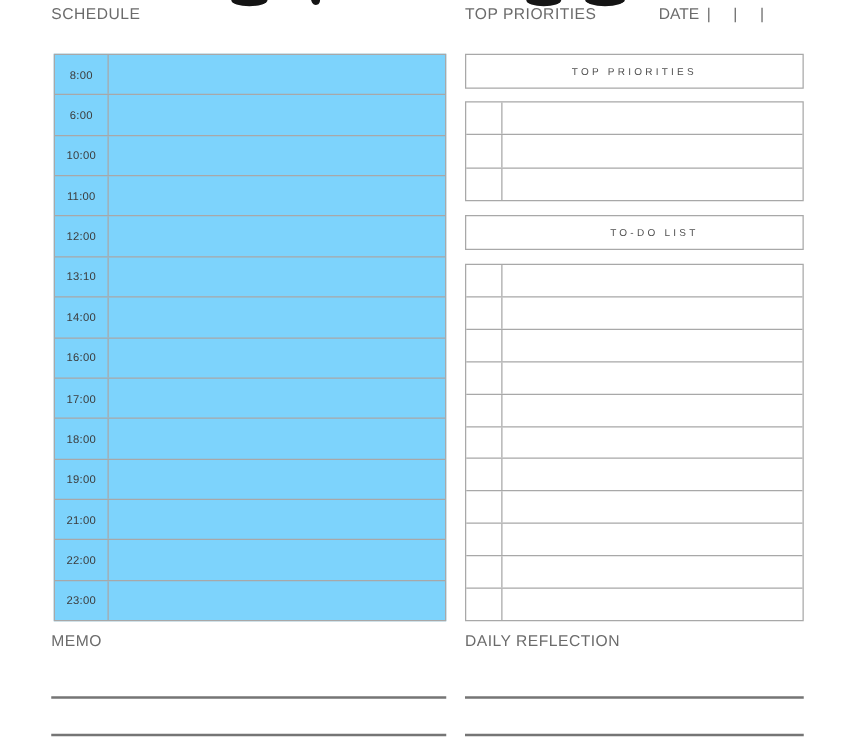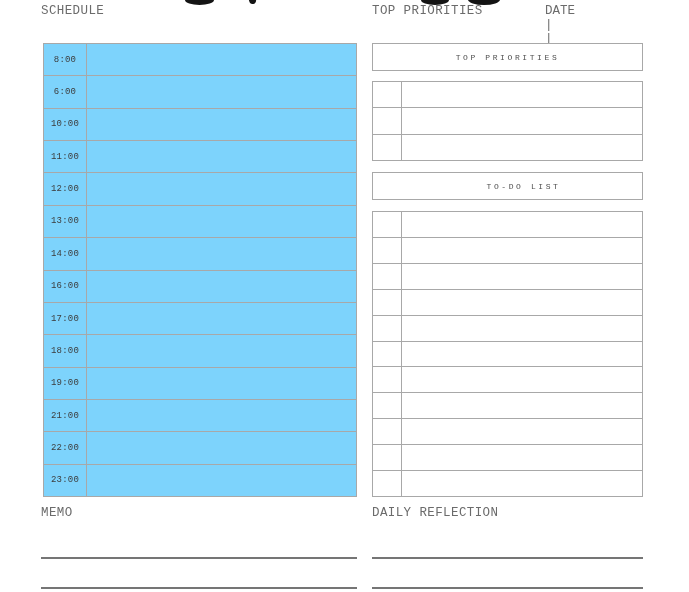--- a/index.html
+++ b/index.html
@@ -1,35 +1,35 @@
 <!DOCTYPE html>
 <html style="--c-bg: #ffffff; --c-border: #a8a8a8; --c-line: #757575; --c-label: #6b6b6b; --c-boxtitle: #4f4f4f; --c-time: #3c3c3c; --c-fragment: #141414;"><head>
 <meta charset="utf-8">
 <style>
   html,body{margin:0;padding:0;}
   #page{
     position:relative;width:670px;height:592px;overflow:hidden;
     background:var(--c-bg,#fff);
-    font-family:Liberation Mono, monospace;
+    font-family:Liberation Sans, sans-serif;
   }
   
   .frag{position:absolute;background:var(--c-fragment,#141414);}
   .frag-ellipse{border-radius:50%;}
   #frag-1{left:185px;top:-5px;width:29px;height:10px;}
   #frag-2{left:249px;top:-4px;width:7px;height:8px;border-radius:0 0 100% 100%;transform:rotate(-14deg);}
   #frag-3{left:421px;top:-5px;width:28px;height:10px;}
   #frag-4{left:468px;top:-6px;width:32px;height:11px;}
 
   .section-label{
     position:absolute;top:4px;font-size:12.5px;letter-spacing:.4px;
     color:var(--c-label,#6b6b6b);white-space:nowrap;
   }
   #lbl-schedule{left:41px;}
   #lbl-top-priorities{left:372px;}
-  #date-group{position:absolute;left:527px;top:4px;font-size:12.5px;color:var(--c-label,#6b6b6b);display:flex;align-items:baseline;flex-direction:column;}
+  #date-group{position:absolute;left:527px;top:4px;font-size:12.5px;color:var(--c-label,#6b6b6b);display:flex;align-items:baseline;}
   .date-bar{display:inline-block;}
   .date-bar.b1{margin-left:6px;}
   .date-bar.b2{margin-left:18px;}
   .date-bar.b3{margin-left:18px;}
 
   
   #schedule-table{
     position:absolute;left:43px;top:43px;width:314px;height:454px;
     border:1px solid var(--c-border,#a8a8a8);box-sizing:border-box;
     display:flex;flex-direction:column;background:#7dd3fc;
@@ -105,21 +105,21 @@
       </div>
       <div class="sched-row">
         <div class="sched-time">11:00</div>
         <div class="sched-cell"></div>
       </div>
       <div class="sched-row">
         <div class="sched-time">12:00</div>
         <div class="sched-cell"></div>
       </div>
       <div class="sched-row">
-        <div class="sched-time">13:00</div>
+        <div class="sched-time">13:10</div>
         <div class="sched-cell"></div>
       </div>
       <div class="sched-row">
         <div class="sched-time">14:00</div>
         <div class="sched-cell"></div>
       </div>
       <div class="sched-row">
         <div class="sched-time">16:00</div>
         <div class="sched-cell"></div>
       </div>

